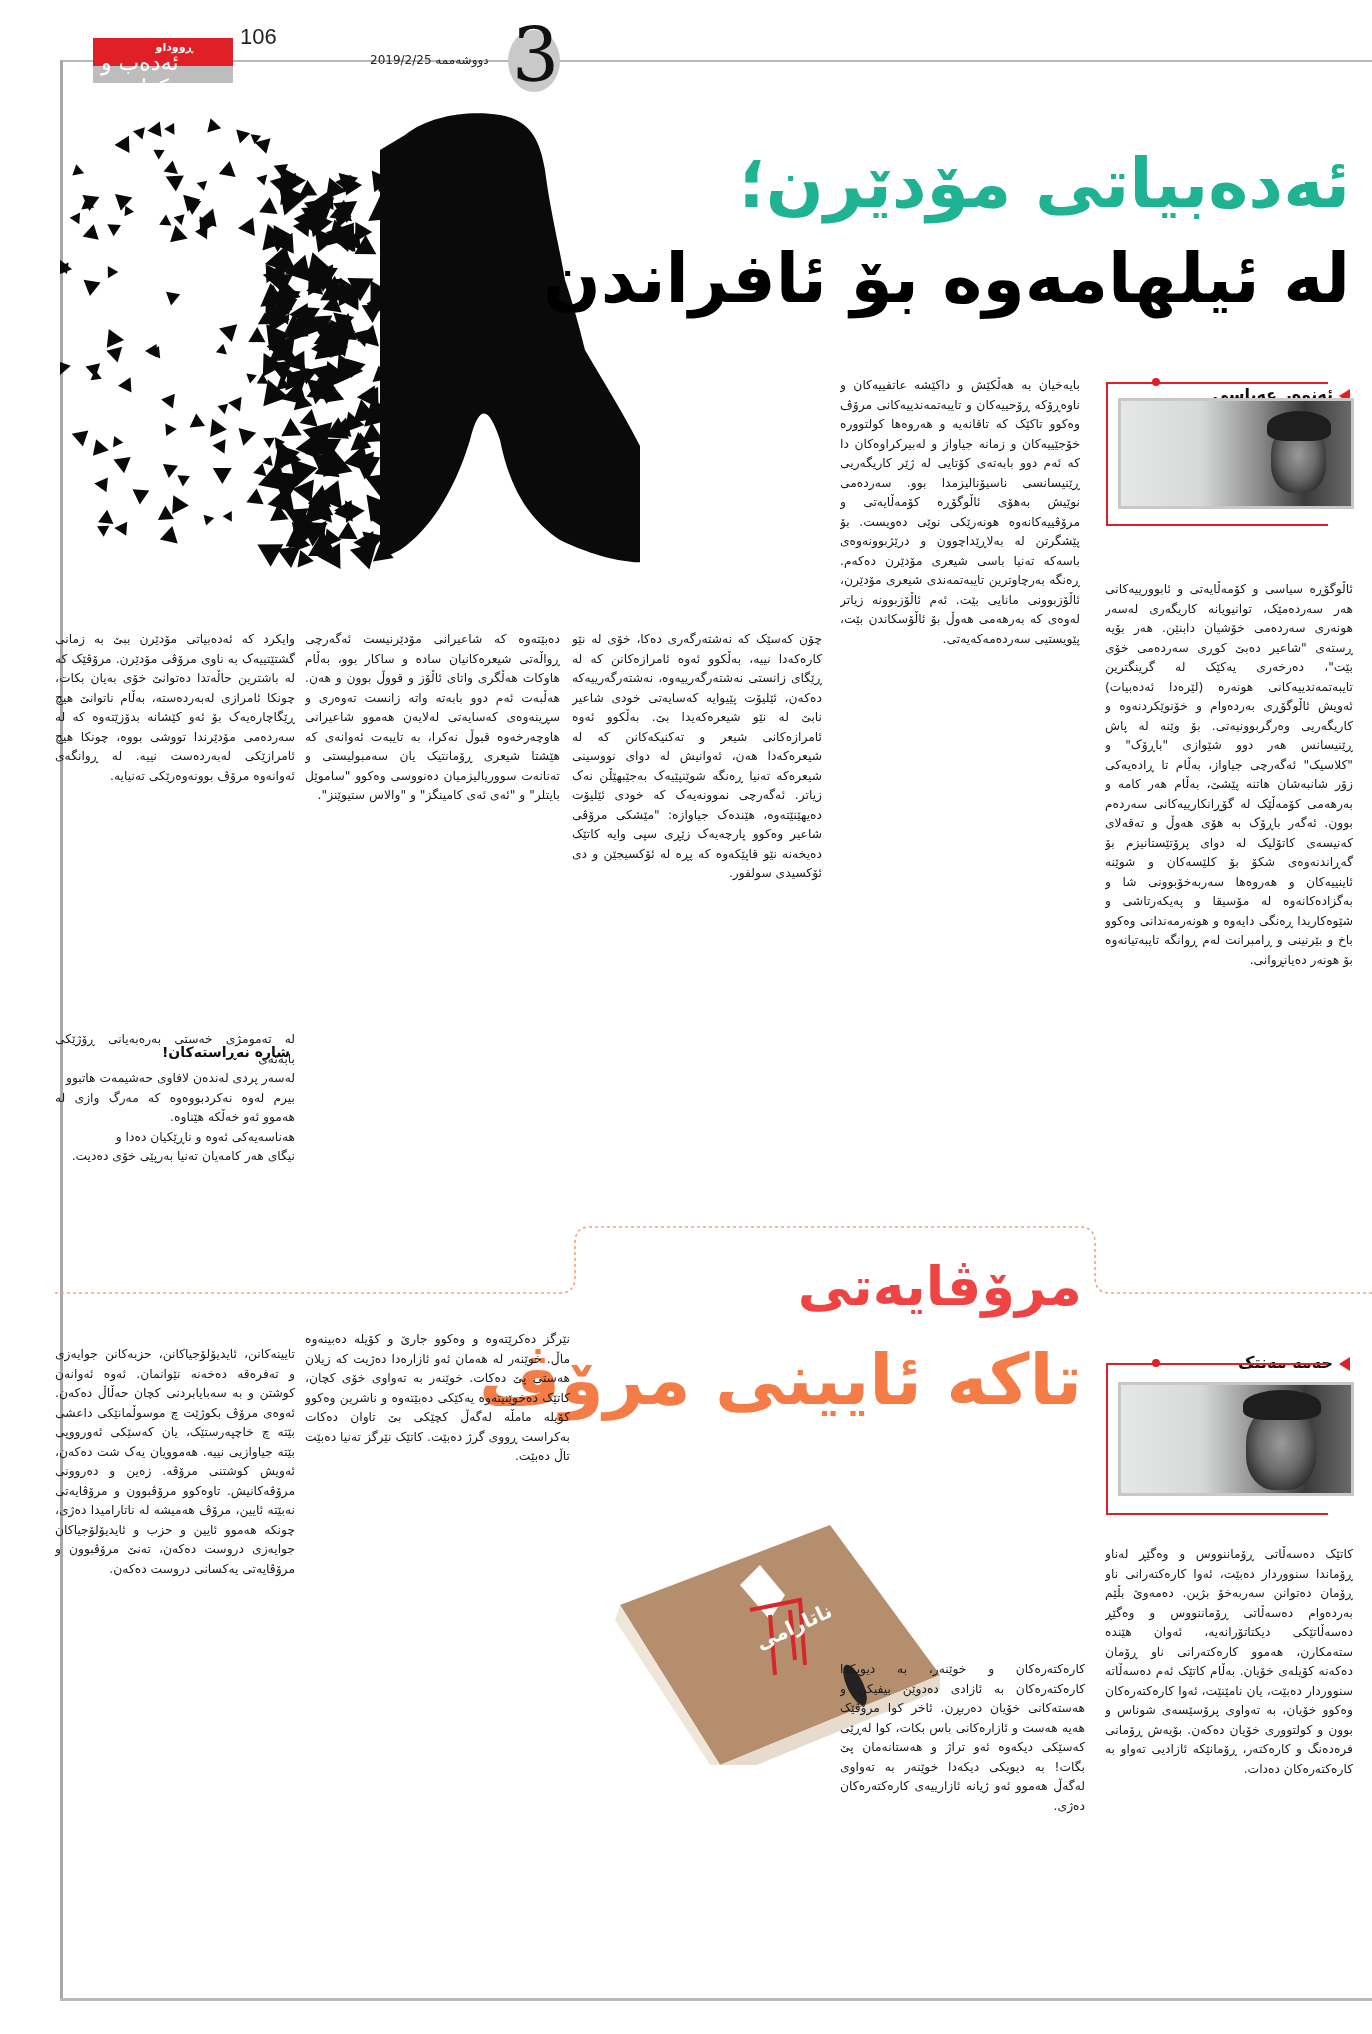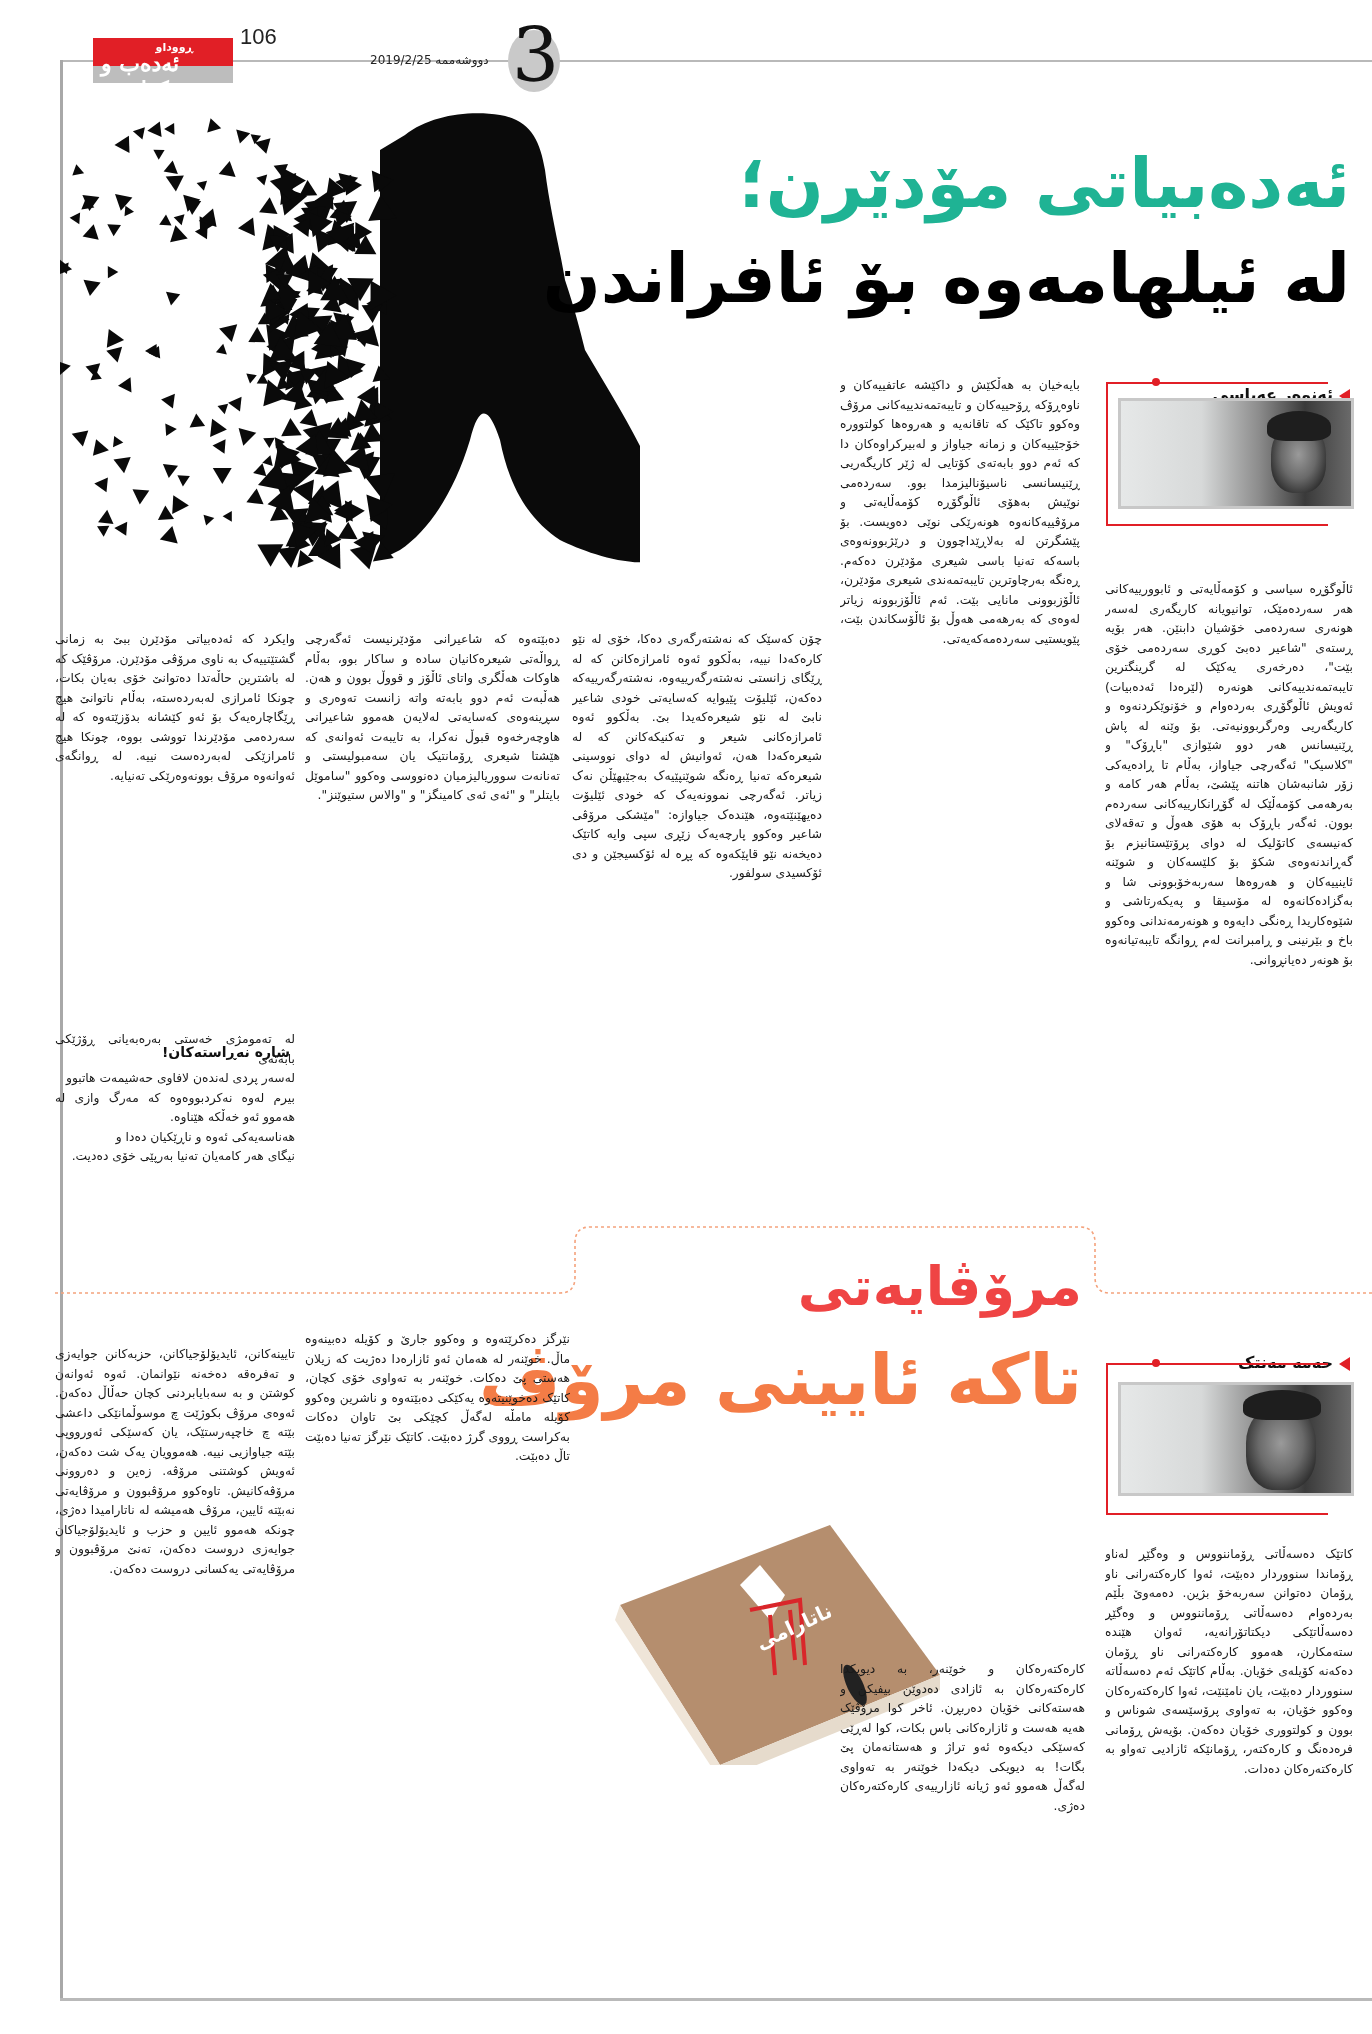--- a/index.html
+++ b/index.html
@@ -7,21 +7,21 @@
   .abs{position:absolute;}
   
   .frame-top{left:60px;top:60px;width:1312px;height:2px;background:#b9b9b9;}
   .frame-left{left:60px;top:60px;width:3px;height:1940px;background:#a8a8a8;}
   .frame-bottom{left:60px;top:1998px;width:1312px;height:3px;background:#b9b9b9;}
   
   .mast{left:93px;top:38px;width:140px;height:45px;}
   .mast-red{position:absolute;left:0;top:0;width:140px;height:28px;background:#e11f26;}
   .mast-grey{position:absolute;left:0;top:28px;width:140px;height:17px;background:#bdbdbd;}
   .mast-sub{position:absolute;right:40px;top:3px;color:#fff;font-size:11px;font-weight:bold;}
-  .mast-title{position:absolute;left:8px;top:12px;color:#fff;font-size:22px;font-weight:bold;font-family:"DejaVu Serif",serif;letter-spacing:-1px;}
+  .mast-title{position:absolute;left:8px;top:12px;color:#fff;font-size:22px;font-weight:normal;font-family:"DejaVu Serif",serif;letter-spacing:-1px;}
   .issue-num{left:240px;top:24px;font-size:22px;font-family:"Liberation Sans",sans-serif;color:#222;}
   .date{left:370px;top:53px;font-size:12px;direction:rtl;color:#222;}
   .page-badge{left:500px;top:22px;width:60px;height:80px;}
   .page-badge .circle{position:absolute;left:8px;top:8px;width:52px;height:62px;border-radius:50%;background:#c9c9c9;}
   .page-badge .num{position:absolute;left:12px;top:-4px;font-family:"DejaVu Serif",serif;font-size:74px;line-height:1;color:#111;}
   
   .hl{direction:rtl;text-align:right;font-weight:bold;font-family:"DejaVu Sans",sans-serif;white-space:nowrap;}
   .hl1a{right:22px;top:150px;font-size:68px;color:#1fb394;line-height:1;}
   .hl1b{right:22px;top:245px;font-size:68px;color:#000;line-height:1;}
   

